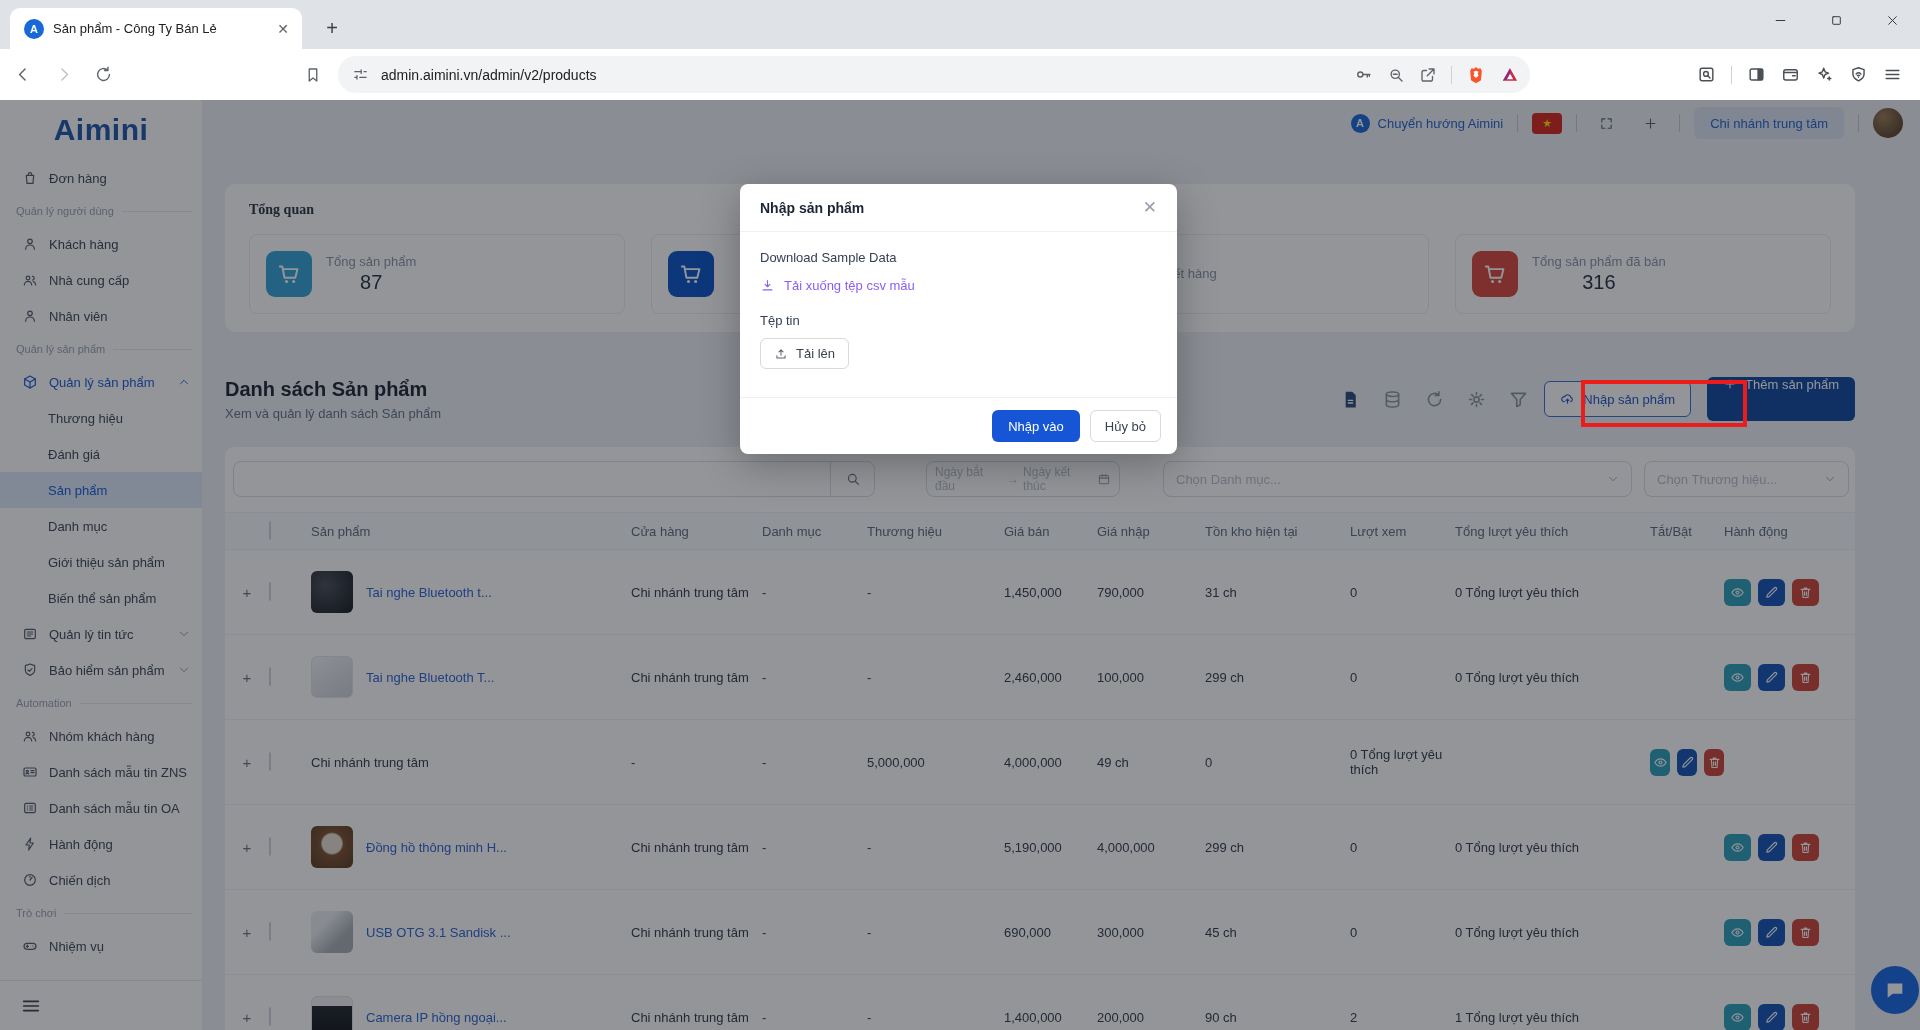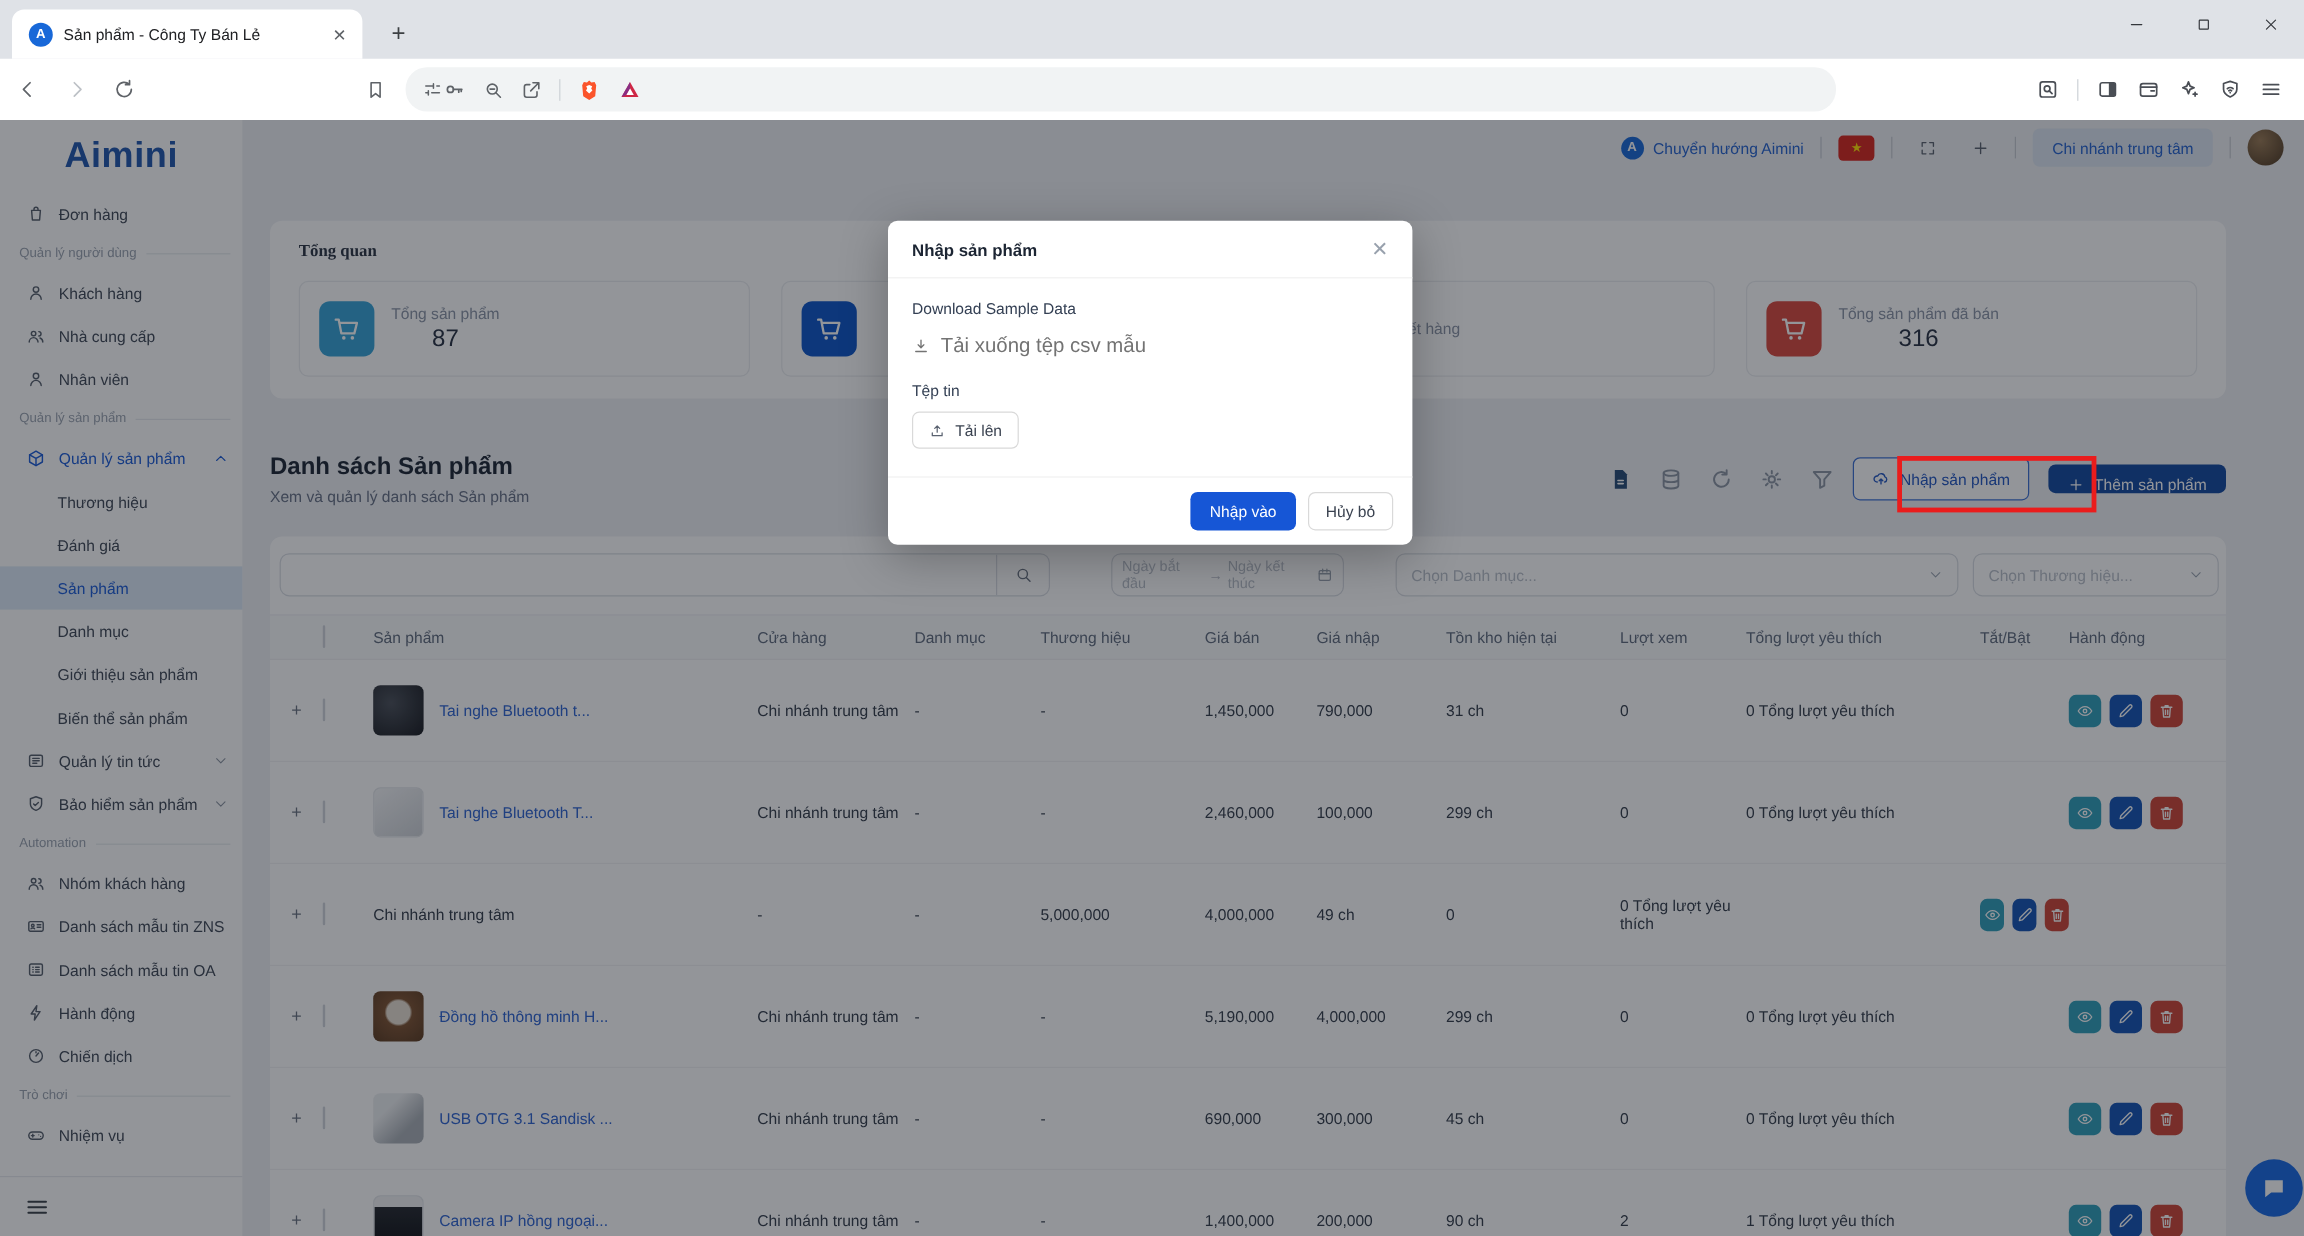--- a/index.html
+++ b/index.html
@@ -73,21 +73,21 @@
   
   .list-head { position:absolute; left:225px; top:268px; width:1630px; height:62px; display:flex; align-items:center; justify-content:space-between; }
   .lh-title { font-size:20px; font-weight:bold; color:#1c2533; }
   .lh-sub { font-size:13px; color:#667085; margin-top:5px; }
   .lh-tools { display:flex; align-items:center; gap:10px; }
   .tool-icon { width:32px; height:32px; display:flex; align-items:center; justify-content:center; color:#8a94a2; }
   .tool-icon .icon { width:21px; height:21px; }
   .tool-icon.filled { color:#274b77; }
   .btn-outline-blue { height:36px; padding:0 15px; background:#fff; border:1px solid #3b6fd4; border-radius:6px; color:#2256c2; font-size:13px; display:flex; align-items:center; gap:8px; }
   .btn-outline-blue .icon { width:15px; height:15px; }
-  .btn-primary-navy { height:24px; padding:0 16px; background:#11479e; border-radius:6px; color:#fff; font-size:13px; display:flex; align-items:flex-end; gap:8px; margin-left:6px; }
+  .btn-primary-navy { height:44px; padding:0 16px; background:#11479e; border-radius:6px; color:#fff; font-size:13px; display:flex; align-items:flex-start; gap:8px; margin-left:6px; }
   .btn-primary-navy .icon { width:14px; height:14px; }
 
   
   .list-card { position:absolute; left:225px; top:347px; width:1630px; height:700px; background:#fff; border-radius:10px 10px 0 0; padding-top:14px; }
   .filters { display:flex; align-items:center; padding:0 3px 0 8px; }
   .search-wrap { width:642px; height:36px; border:1px solid #d9dde3; border-radius:8px; display:flex; overflow:hidden; background:#fff; }
   .search-input { flex:1; border:none; outline:none; font-size:13px; padding:0 12px; color:#333; background:transparent; }
   .search-btn { width:44px; border-left:1px solid #d9dde3; display:flex; align-items:center; justify-content:center; color:#6b7482; }
   .search-btn .icon { width:16px; height:16px; }
   .daterange { width:194px; height:36px; margin-left:51px; border:1px solid #d9dde3; border-radius:8px; display:flex; align-items:center; justify-content:space-between; padding:0 8px; font-size:12px; color:#b9bfc9; gap:4px; }
@@ -127,21 +127,21 @@
   .fab .icon { width:22px; height:22px; color:#fff; }
 
   
   .mask { position:absolute; left:0; top:100px; width:1920px; height:930px; background:rgba(16,20,28,0.45); z-index:40; }
   .modal { position:absolute; left:740px; top:184px; width:437px; height:270px; background:#fff; border-radius:8px; z-index:50; box-shadow:0 10px 40px rgba(0,0,0,.28); display:flex; flex-direction:column; }
   .m-head { height:48px; display:flex; align-items:center; justify-content:space-between; padding:0 20px; border-bottom:1px solid #f0f0f0; }
   .m-title { font-size:14px; font-weight:bold; color:#1c2533; }
   .m-close { color:#98a1ad; font-size:17px; }
   .m-body { flex:1; padding:18px 20px; }
   .m-sample { font-size:13px; color:#344054; }
-  .m-link { display:flex; align-items:center; gap:9px; margin-top:13px; font-size:17px; color:#737373; }
+  .m-link { display:flex; align-items:center; gap:9px; margin-top:13px; font-size:13px; color:#8b5cf6; }
   .m-link .icon { width:15px; height:15px; }
   .m-file { font-size:13px; color:#344054; margin-top:20px; }
   .m-upload { margin-top:10px; display:inline-flex; align-items:center; gap:8px; height:31px; padding:0 13px; border:1px solid #d9d9d9; border-radius:6px; font-size:13px; color:#3a4250; background:#fff; }
   .m-upload .icon { width:14px; height:14px; color:#5a6270; }
   .m-foot { height:57px; border-top:1px solid #f0f0f0; display:flex; align-items:center; justify-content:flex-end; gap:10px; padding:0 16px; }
   .btn-blue { height:32px; padding:0 16px; background:#1656d6; border-radius:6px; color:#fff; font-size:13px; display:flex; align-items:center; }
   .btn-cancel { height:32px; padding:0 14px; background:#fff; border:1px solid #d9d9d9; border-radius:6px; color:#3a4250; font-size:13px; display:flex; align-items:center; }
   .annotation { position:absolute; left:1581px; top:380px; width:166px; height:47px; border:4px solid #ea1c1c; z-index:60; }
 </style>
 </head>
@@ -208,20 +208,21 @@
             <path d="M7 4h10v16l-5-4-5 4z"></path>
           </svg>
         </span>
       </span>
     <div class="urlpill">
       <span class="icon">
           <svg viewBox="0 0 24 24" fill="none" stroke="currentColor" stroke-width="1.8" stroke-linecap="round" stroke-linejoin="round">
             <path d="M4 8h9M17 8h3M13 5.5v5M4 16h3M11 16h9M7 13.5v5"></path>
           </svg>
         </span>
+      <span class="url-text">admin.aimini.vn/admin/v2/products</span>
       <div class="pill-icons">
         <span class="icon" style="width:19px;height:19px;color:#5f6368">
             <svg viewBox="0 0 24 24" fill="none" stroke="currentColor" stroke-width="1.8" stroke-linecap="round" stroke-linejoin="round">
               <circle cx="8" cy="12" r="3.2"></circle>
               <path d="M11.2 12H20M16.8 12v3M19.4 12v2.2"></path>
             </svg>
           </span>
         <span class="icon" style="width:18px;height:18px;color:#5f6368">
             <svg viewBox="0 0 24 24" fill="none" stroke="currentColor" stroke-width="1.8" stroke-linecap="round" stroke-linejoin="round">
               <circle cx="11" cy="11" r="5.5"></circle>

